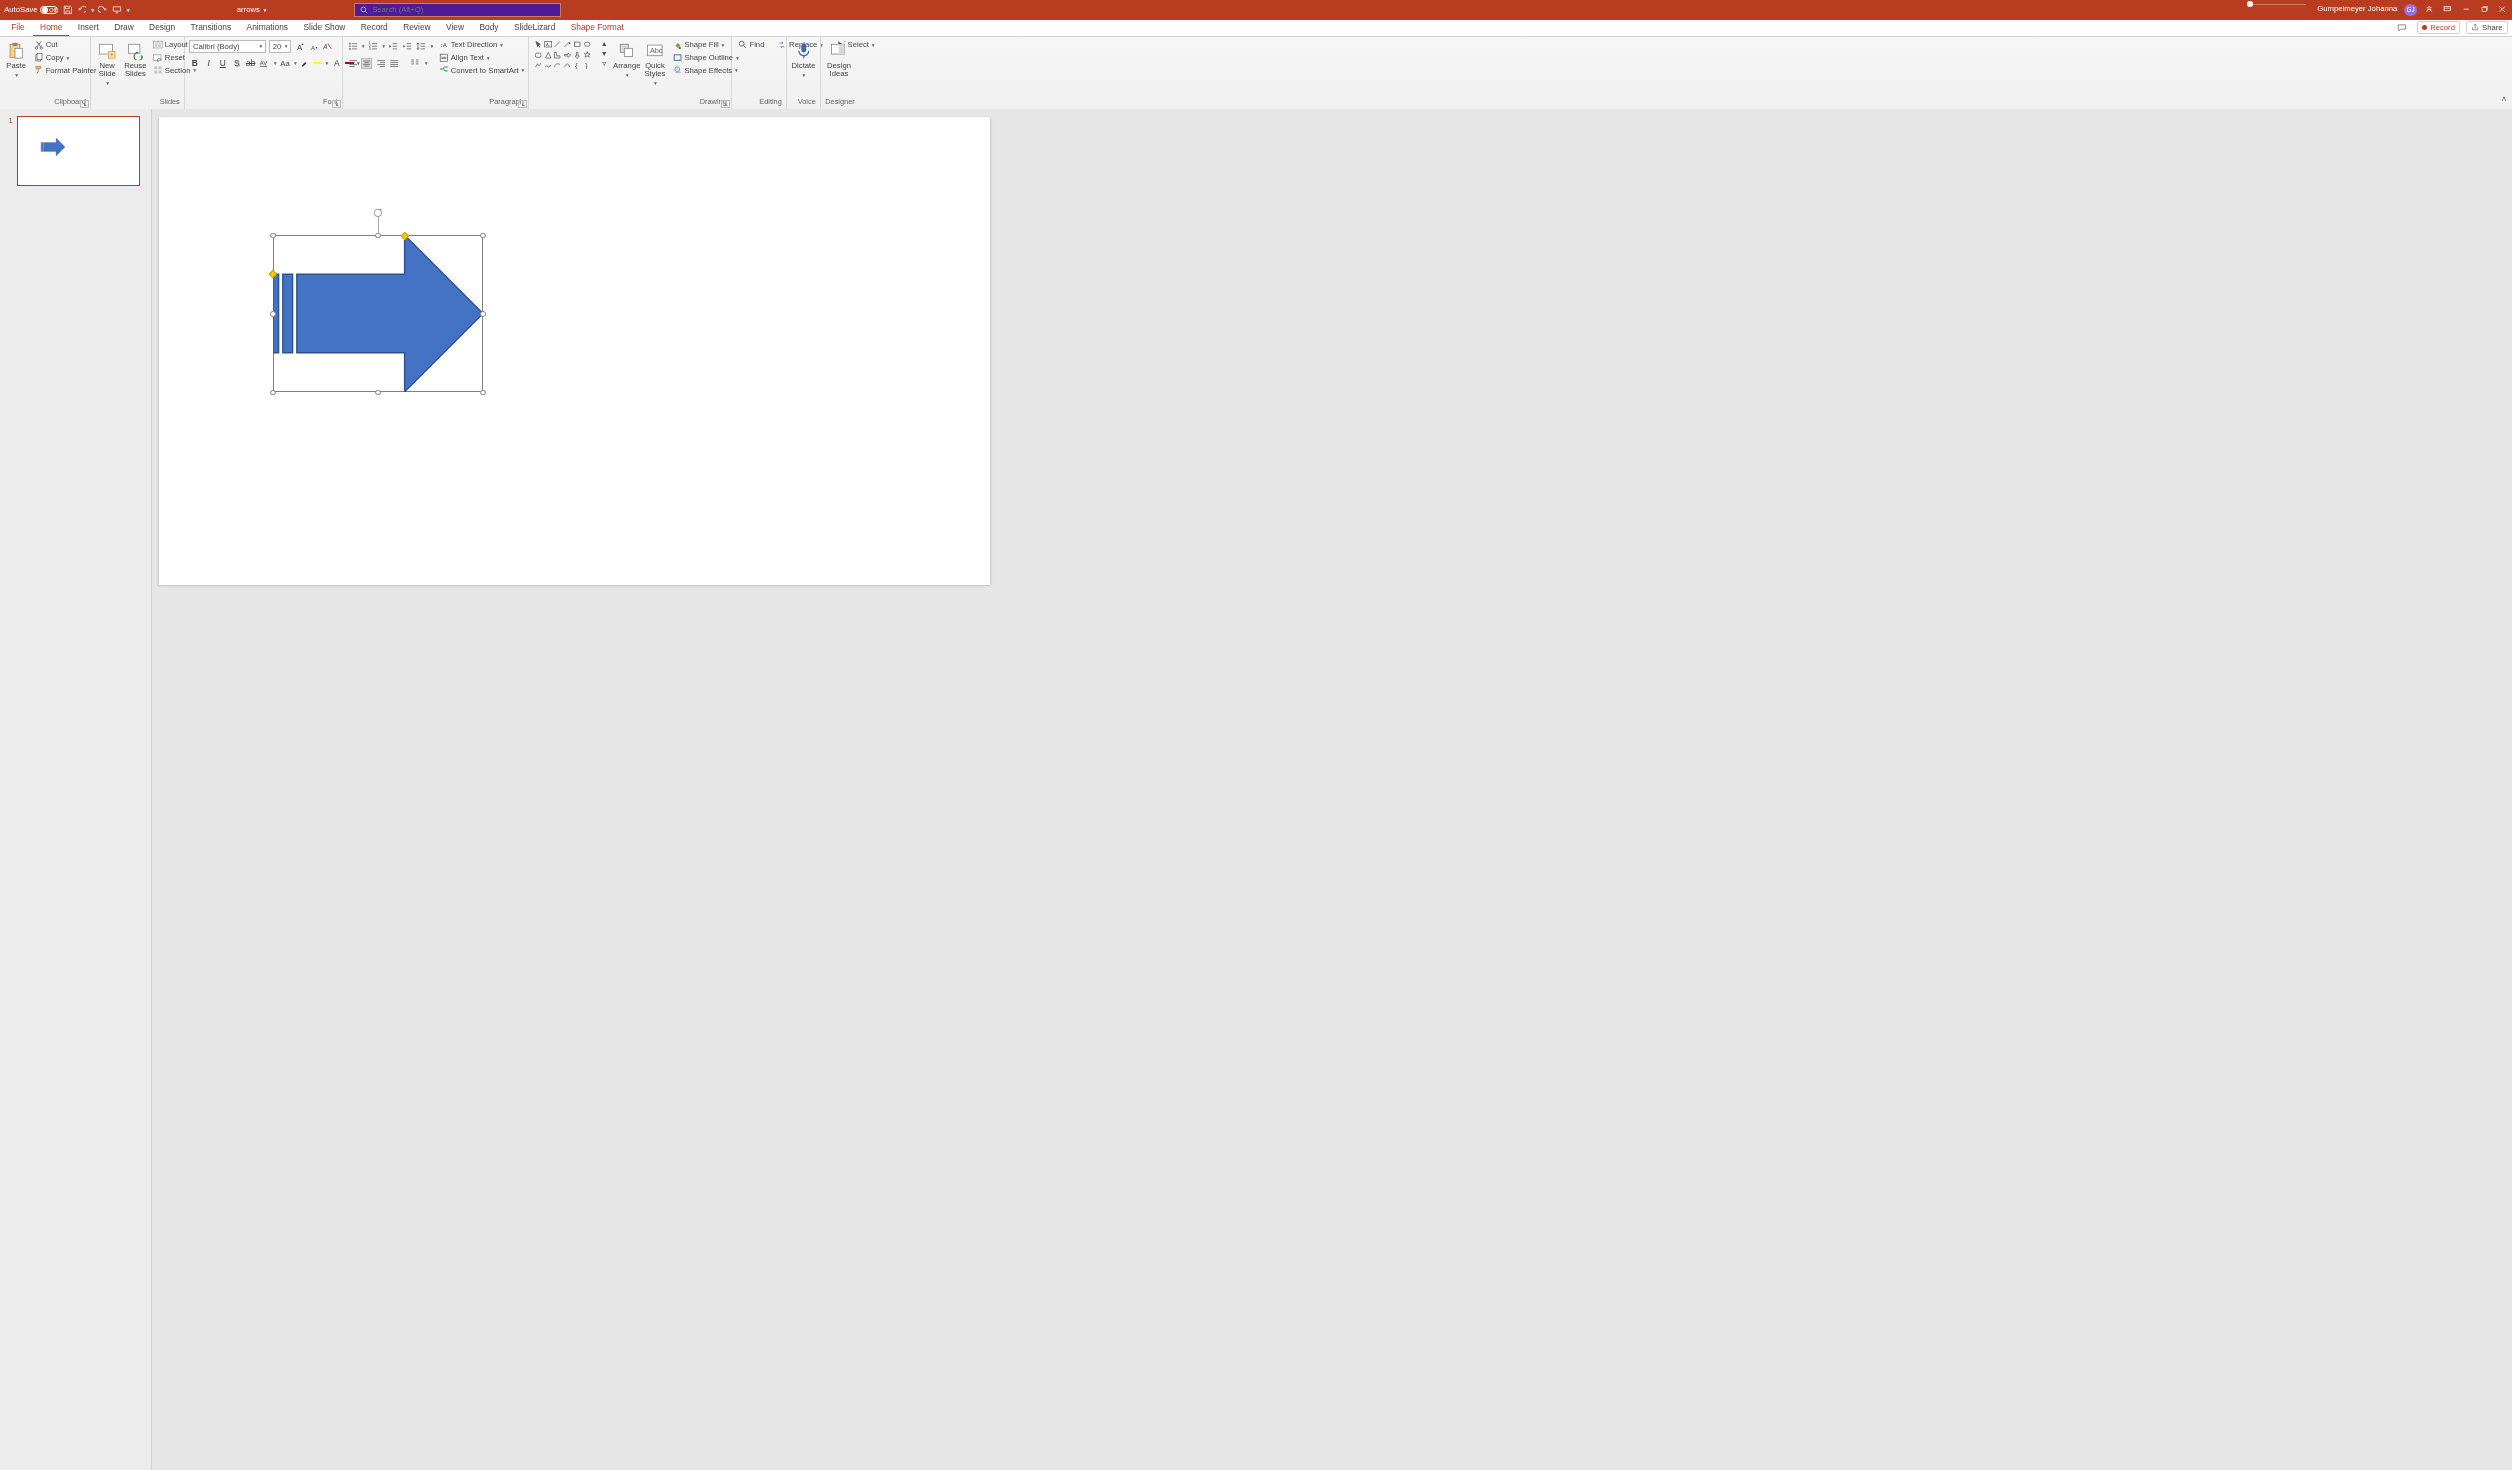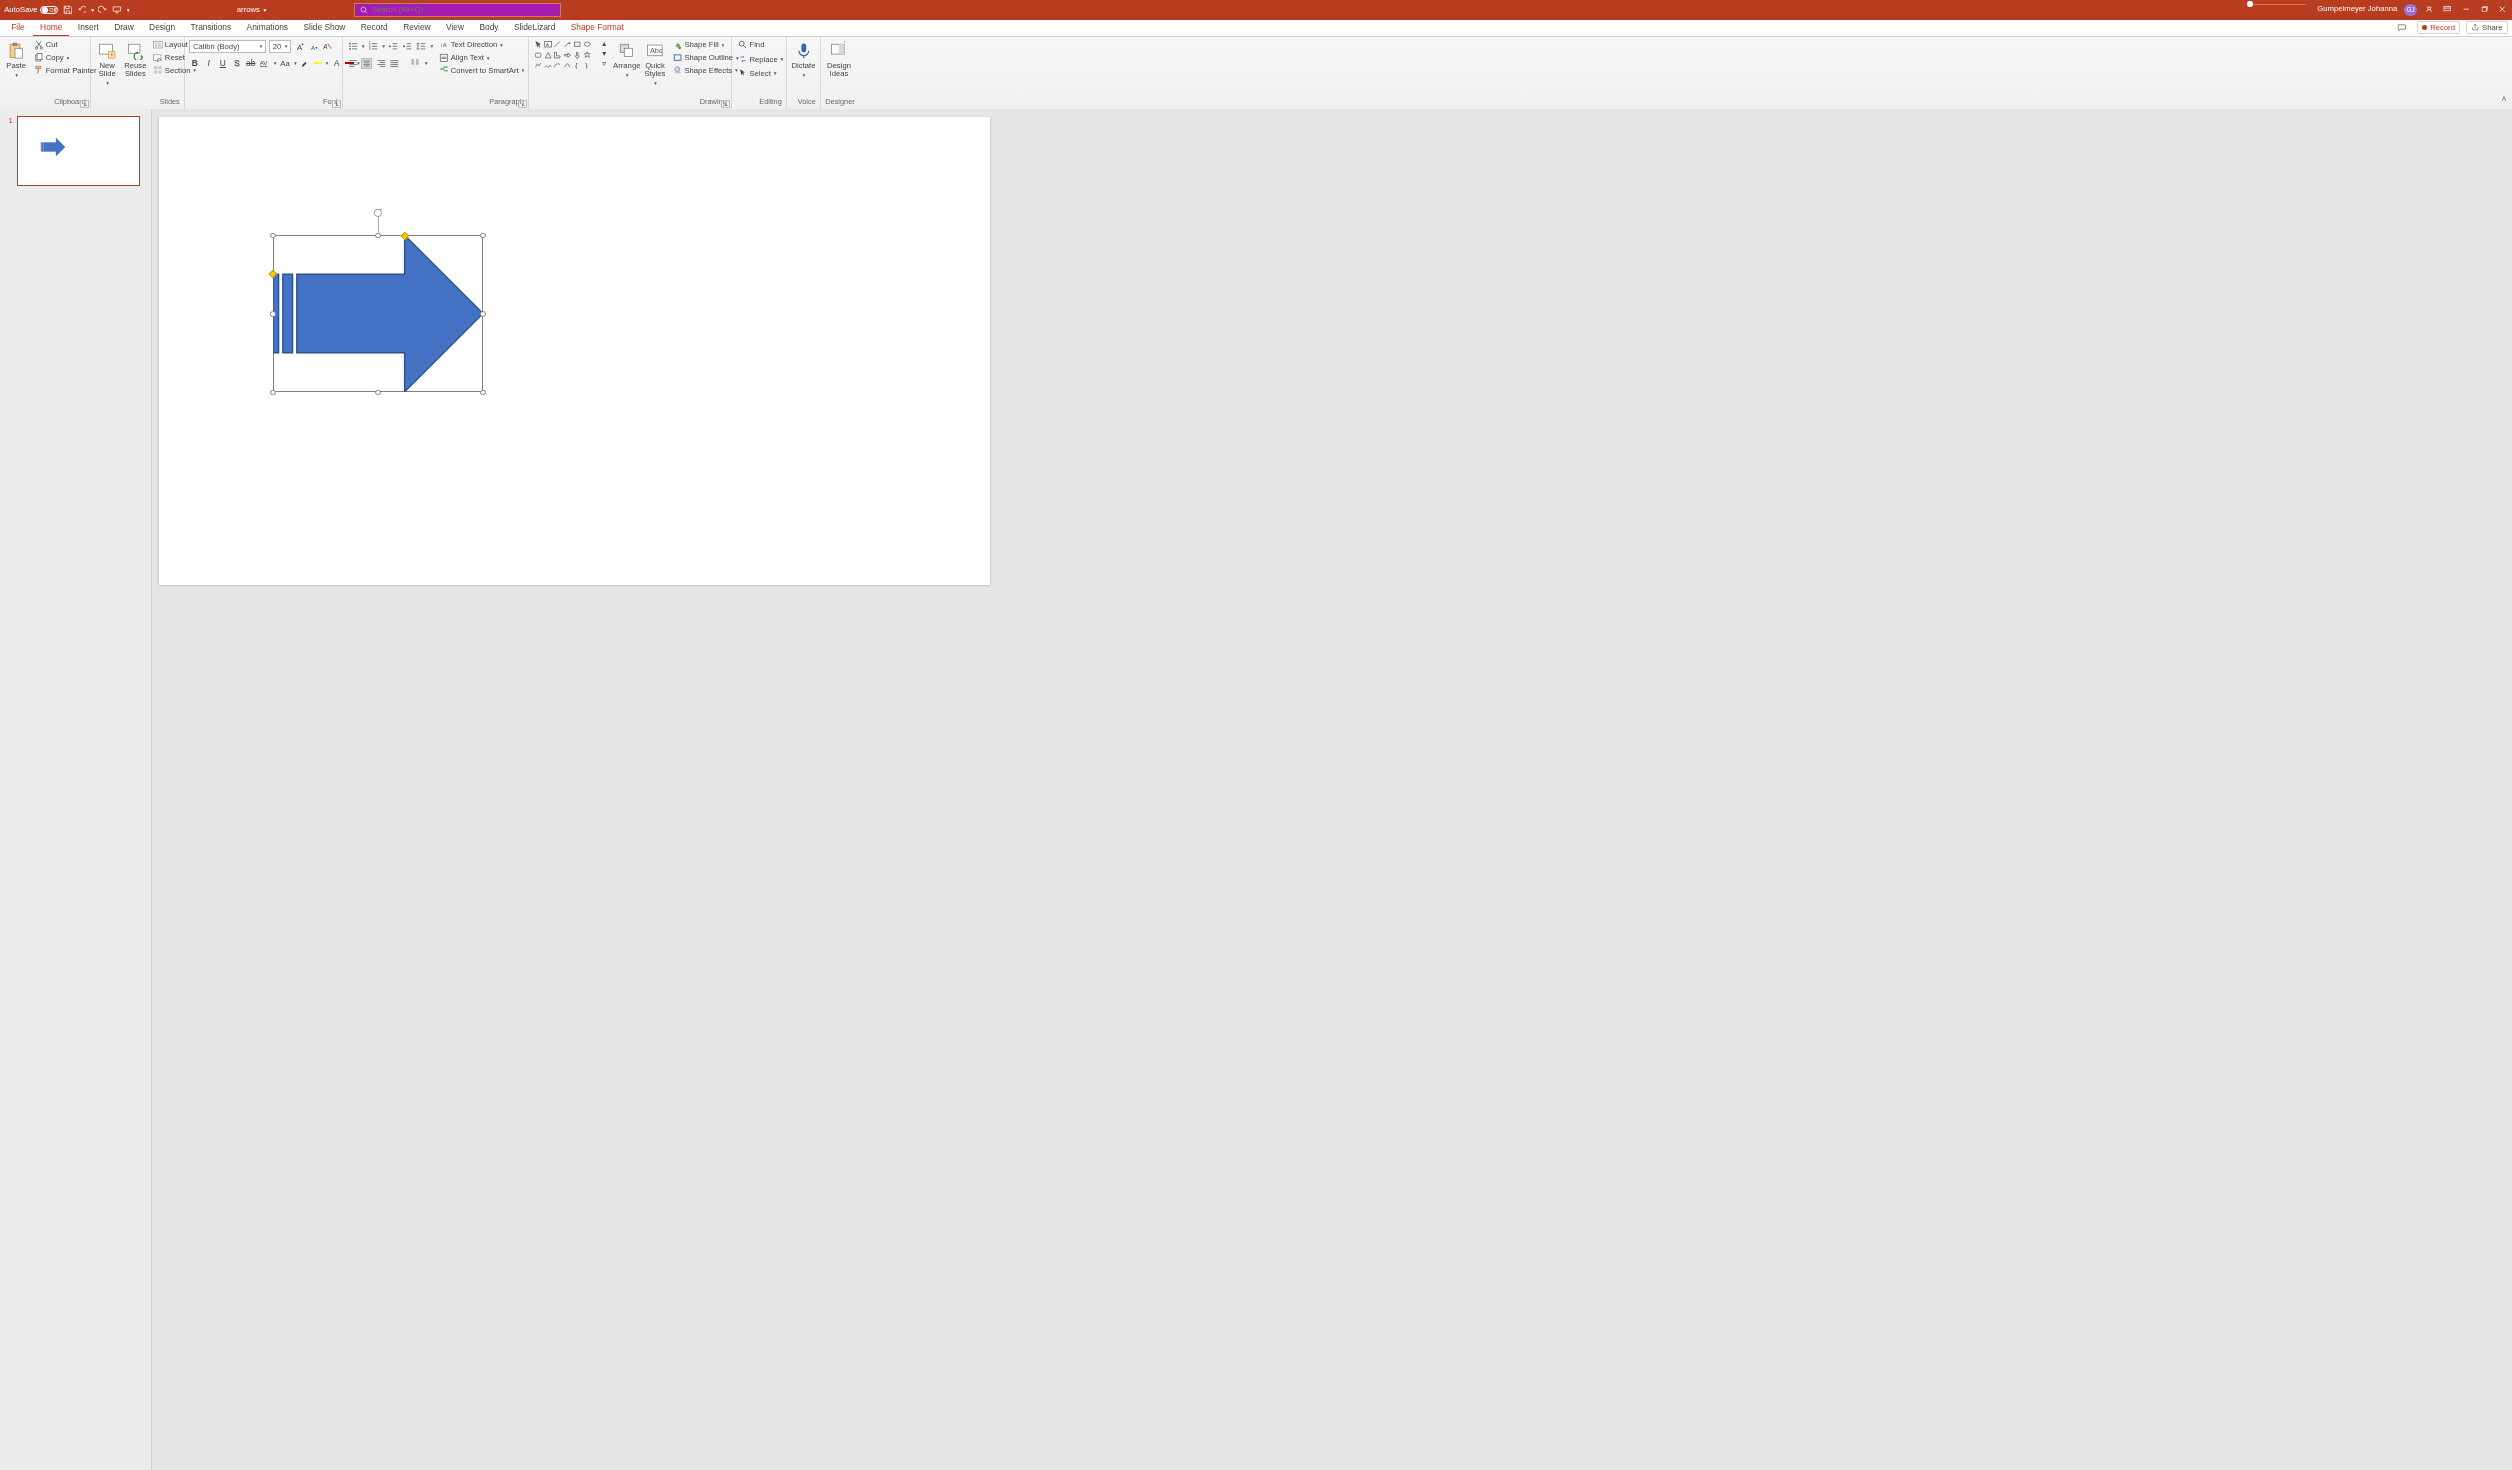--- a/index.html
+++ b/index.html
@@ -23,21 +23,21 @@
 }
 .titlebar .toggle .knob { width: 6.3px; height: 6.3px; background: #fff; border-radius: 50%; }
 .titlebar .toggle .offtxt { font-size: 5.6px; color:#fff; margin-left:1.4px;}
 .titlebar .qat { display: flex; align-items: center; gap: 4.2px; }
 .titlebar .qat .ic { width: 9.8px; height: 9.8px; display:flex; align-items:center; justify-content:center; opacity:.95;}
 .titlebar .qat svg { width:9.8px; height:9.8px; }
 .titlebar .doc { margin-left: 103px; display:flex; align-items:center; gap:2.8px;}
 .titlebar .search {
   margin-left: 84px;
   width: 207px; height: 14px;
-  background: #a21caf; border: 0.7px solid #d07a62;
+  background: #4c1d95; border: 0.7px solid #d07a62;
   display: flex; align-items: center; padding: 0 4.2px; color: #f0d5cb;
   gap: 4.2px;
 }
 .titlebar .search input { flex:1; background:transparent; border:none; outline:none; color:#f0d5cb; font-size:7.7px;}
 .titlebar .right { margin-left: auto; display:flex; gap:7px; }
 .titlebar .avatar { width:12.6px; height:12.6px; border-radius:50%; background:#9b6dd7; color:#fff; font-size:6.3px; display:flex; align-items:center; justify-content:center;}
 .titlebar .winbtn { width:11.2px; height:11.2px; display:flex; align-items:center; justify-content:center; }
 .titlebar .winbtn svg{ width:8.4px; height:8.4px;}
 .titlebar .slider { width:56px; height:1.4px; background:#d07a62; position:relative; margin-right:4.2px;}
 .titlebar .slider::before{content:""; position:absolute; left:-2.8px; top:-2.1px; width:5.6px; height:5.6px; border-radius:50%; background:#fff;}
@@ -730,21 +730,21 @@
             <span>Shape Effects</span>
             <span class="dd">▾</span>
           </div>
       </div>
     </div>
     <div class="label">Drawing</div>
     <div class="dlg"></div>
   </div>
 
   <div class="group" style="width:55px">
-    <div class="body" style="flex-direction:column; gap:3px;">
+    <div class="body" style="flex-direction:row; gap:10px;">
       <div class="hbtn">
           <span class="ic">
             <svg viewBox="0 0 16 16">
               <circle cx="6" cy="6" r="4" fill="none" stroke="#444" stroke-width="1.3"></circle>
               <line x1="9" y1="9" x2="13" y2="13" stroke="#444" stroke-width="1.3"></line>
             </svg>
           </span>
           <span>Find</span>
         </div>
       <div class="hbtn">

